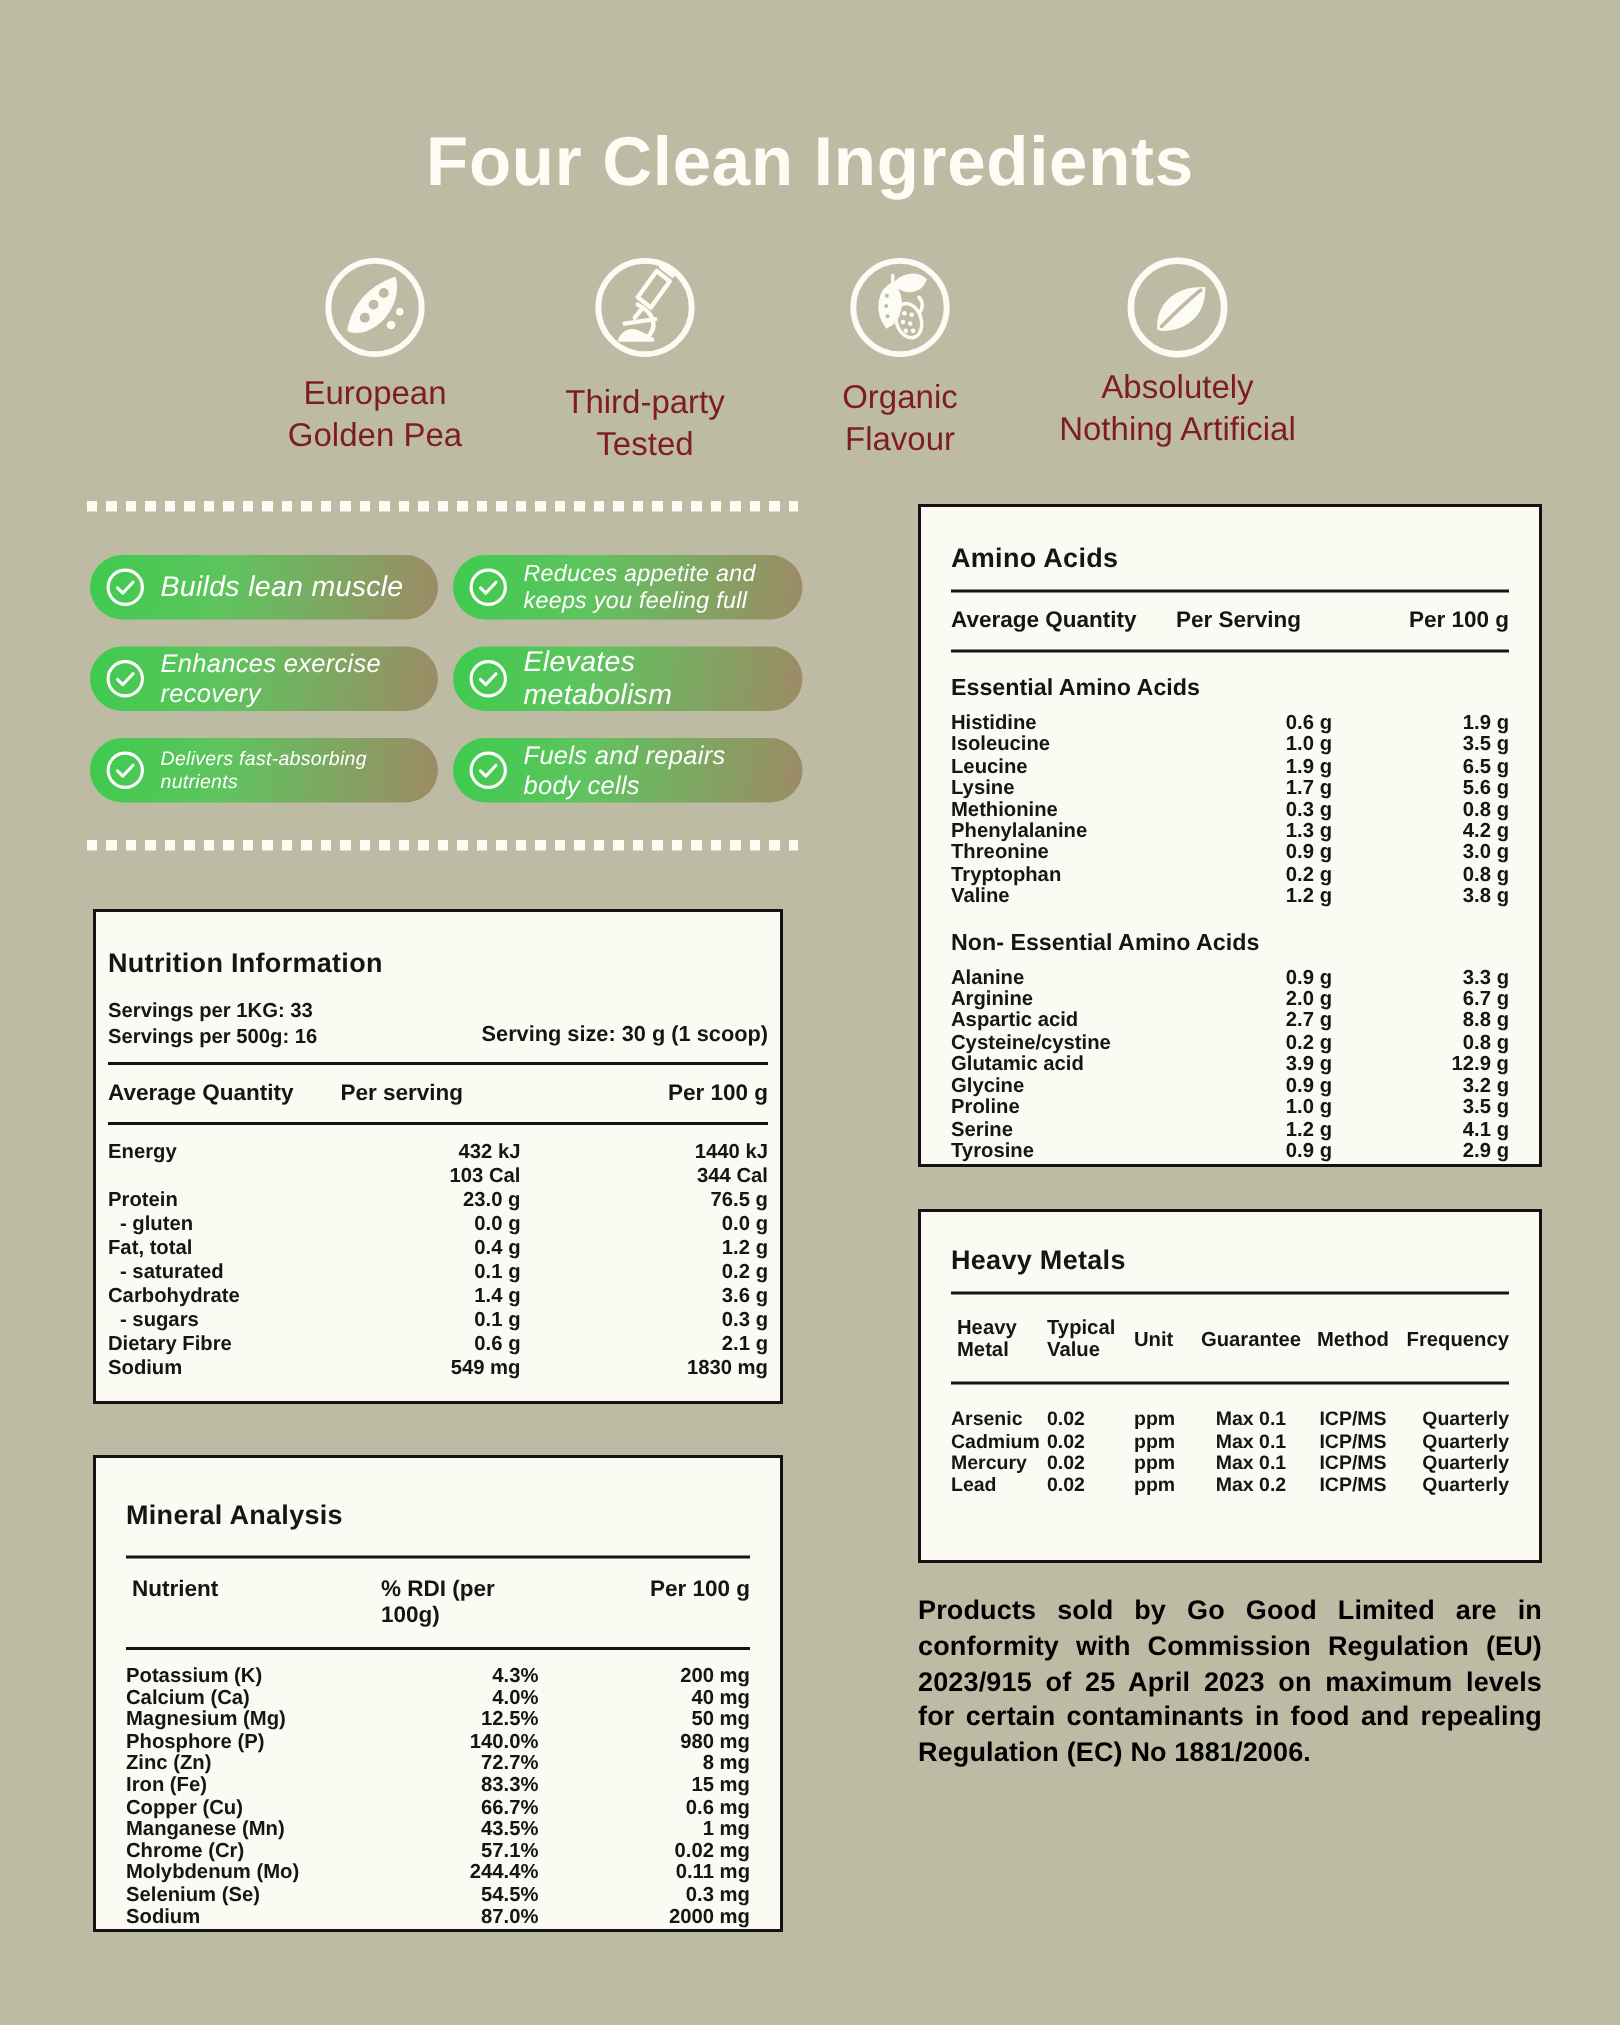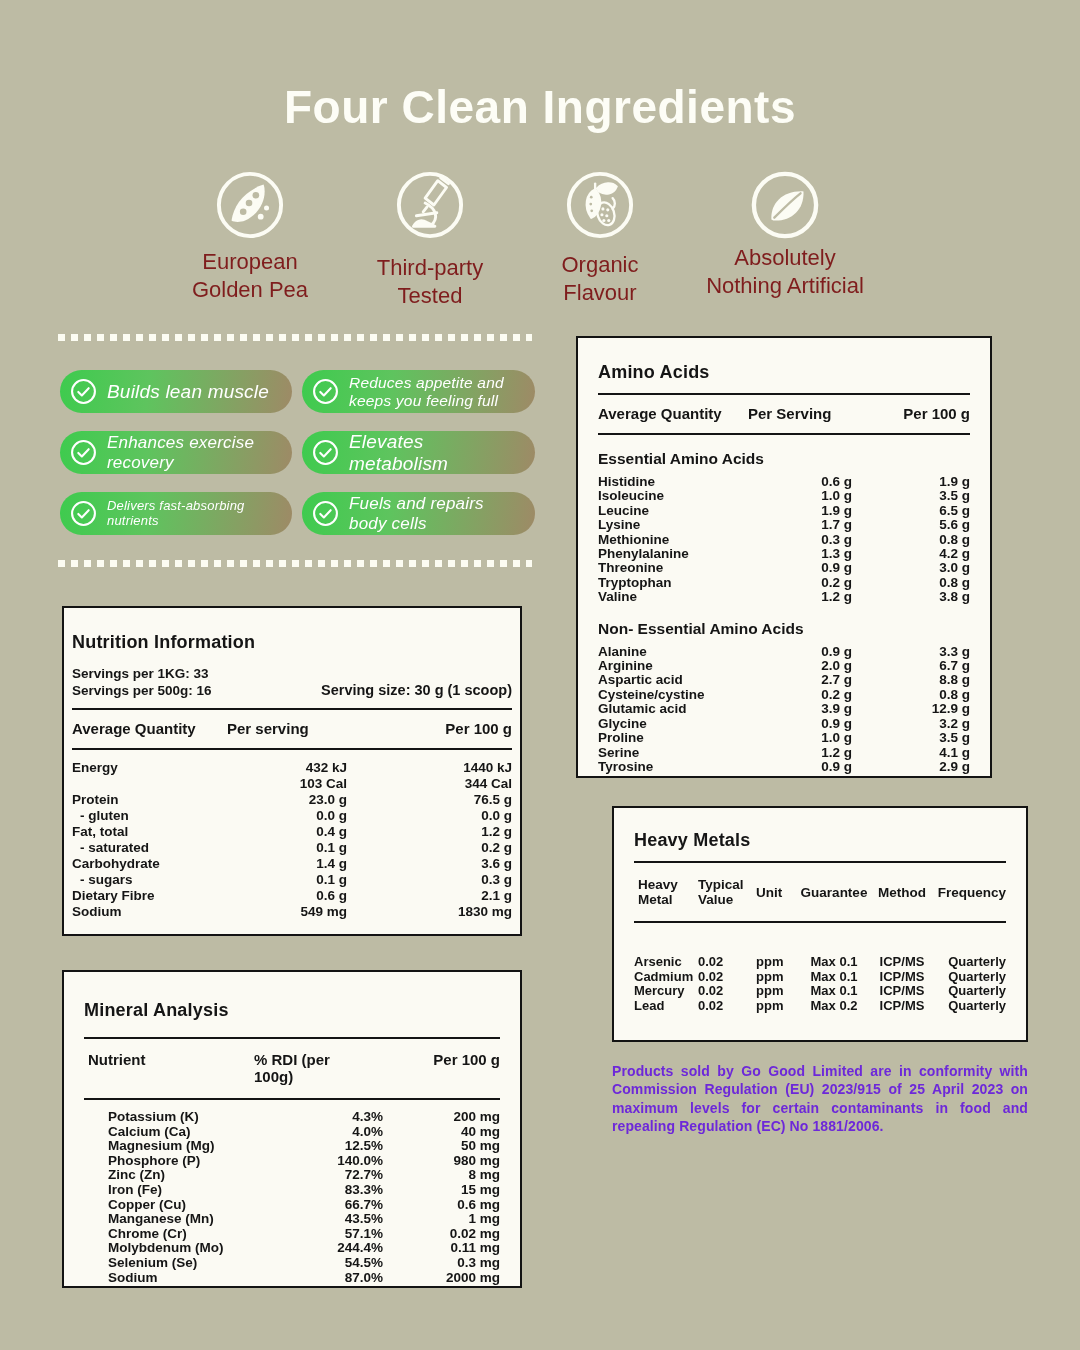--- a/index.html
+++ b/index.html
@@ -67,44 +67,44 @@
   .t-row.indent .t-label { padding-left: 8px; }
   .nut-grid { grid-template-columns: 155px 120px 1fr; }
   #nutrition-rows { margin-top: 10px; }
   #nutrition-rows .t-row { font-size: 13.5px; line-height: 16px; }
 
   #mineral-box { left: 62px; top: 970px; width: 460px; height: 318px; padding: 28px 20px; }
   .min-grid { grid-template-columns: 170px 105px 1fr; }
   #mineral-box hr.hr1 { margin-top: 16px; }
   #mineral-box .t-head { padding: 12px 0 13px; }
   #mineral-box .t-head .t-label { padding-left: 4px; }
-  #mineral-rows { margin-top: 10px; margin-left: 24px; }
+  #mineral-rows { margin-top: 10px; }
   #mineral-rows .t-row { font-size: 13.5px; line-height: 14.6px; }
 
-  #amino-box { left: 576px; top: 336px; width: 416px; height: 442px; padding: 24px 20px; }
+  #amino-box { left: 612px; top: 336px; width: 416px; height: 442px; padding: 24px 20px; }
   .amino-grid { grid-template-columns: 150px 104px 1fr; }
   #amino-box hr.hr1 { margin-top: 10px; }
   .section-heading { font-size: 15.5px; font-weight: 700; margin-top: 15px; margin-bottom: 7px; }
   .a-rows .t-row { font-size: 13.5px; line-height: 14.4px; }
 
   #metals-box { left: 612px; top: 806px; width: 416px; height: 236px; padding: 22px 20px; }
   .hm-grid { display: grid; grid-template-columns: 62px 56px 40px 72px 60px 1fr; column-gap: 2px; }
   .hm-head { font-size: 13.5px; font-weight: 700; padding: 14px 0; white-space: pre-line; line-height: 15px; align-items: center; }
   .hm-head .c0 { padding-left: 4px; }
   .hm-head .c3, .hm-head .c4 { text-align: center; }
   .hm-head .c5 { text-align: right; }
-  #metals-rows { margin-top: 32px; }
+  #metals-rows { margin-top: 16px; }
   #metals-rows .t-row { font-size: 13px; line-height: 14.5px; font-weight: 700; }
   #metals-rows .c3, #metals-rows .c4 { text-align: center; }
   #metals-rows .c5 { text-align: right; }
 
   #disclaimer {
     position: absolute; left: 612px; top: 1062px; width: 416px;
-    font-size: 14px; font-weight: 700; line-height: 1.32;
-    text-align: justify; color: #6d28d9; letter-spacing: 0.1px;
+    font-size: 18px; font-weight: 700; line-height: 1.32;
+    text-align: justify; color: #000000; letter-spacing: 0.1px;
   }
 </style>
 </head>
 <body>
 
 <div class="canvas">
 
   <h1 class="page-title">Four Clean Ingredients</h1>
 
   <div id="features">

